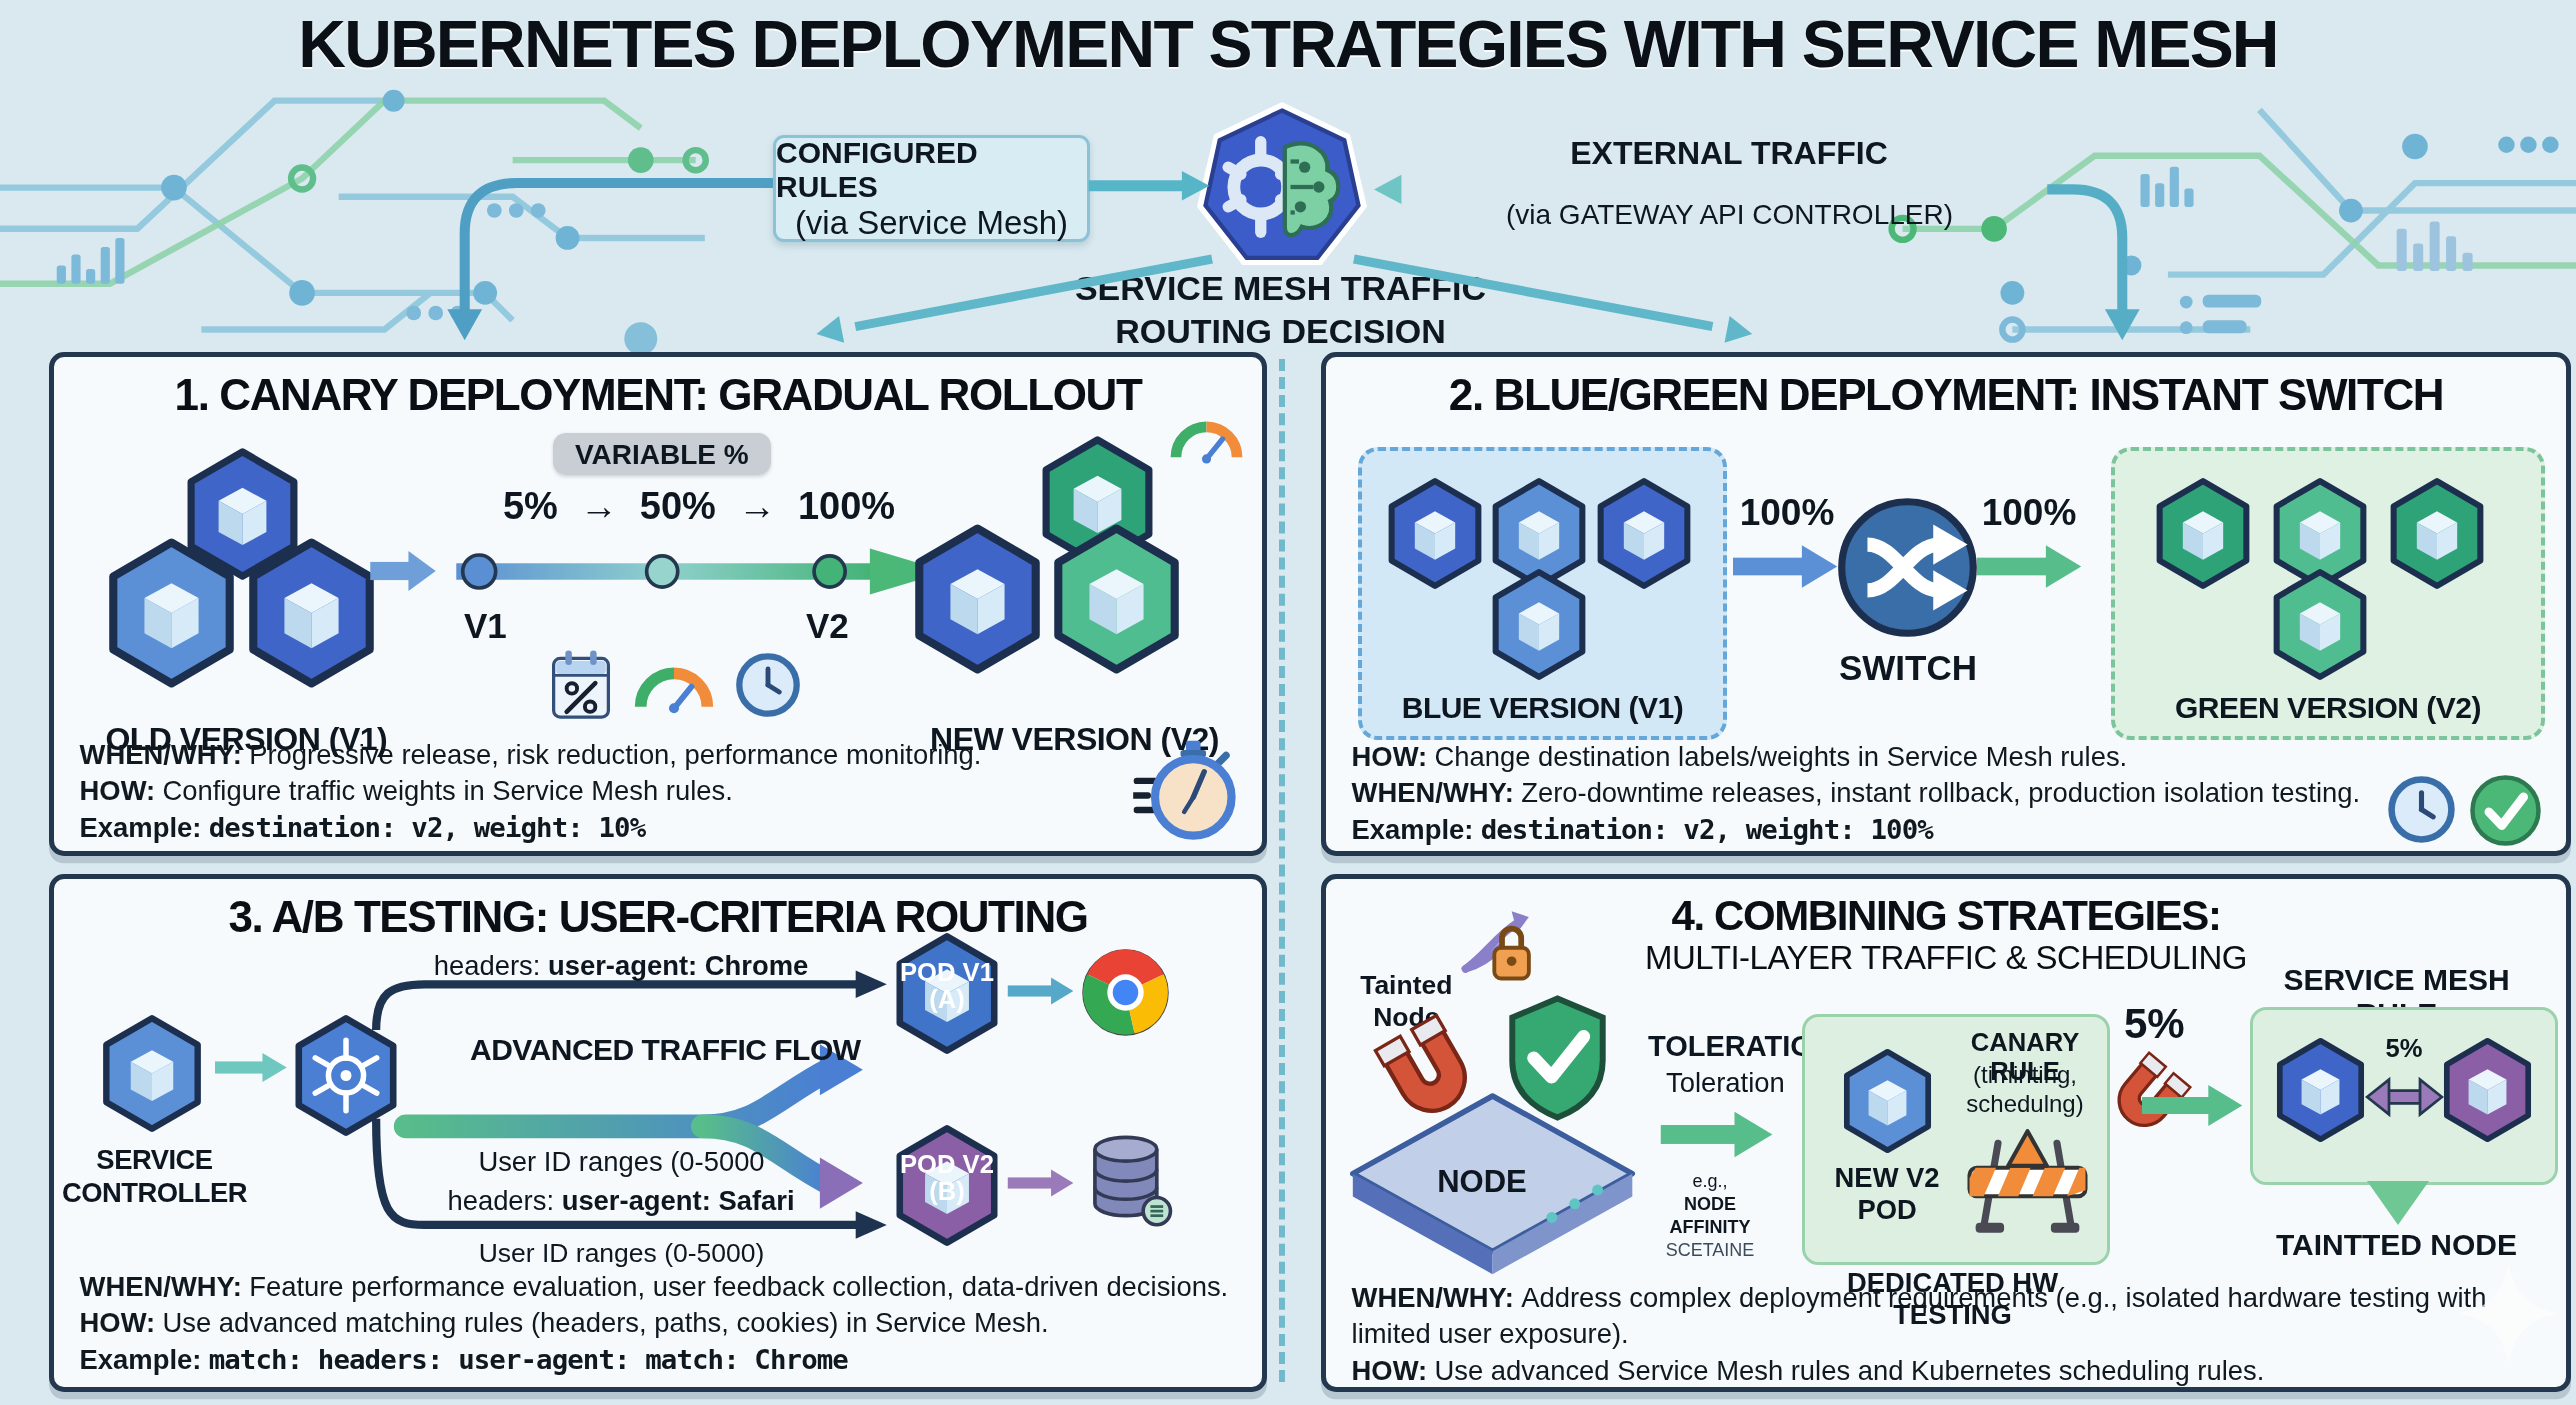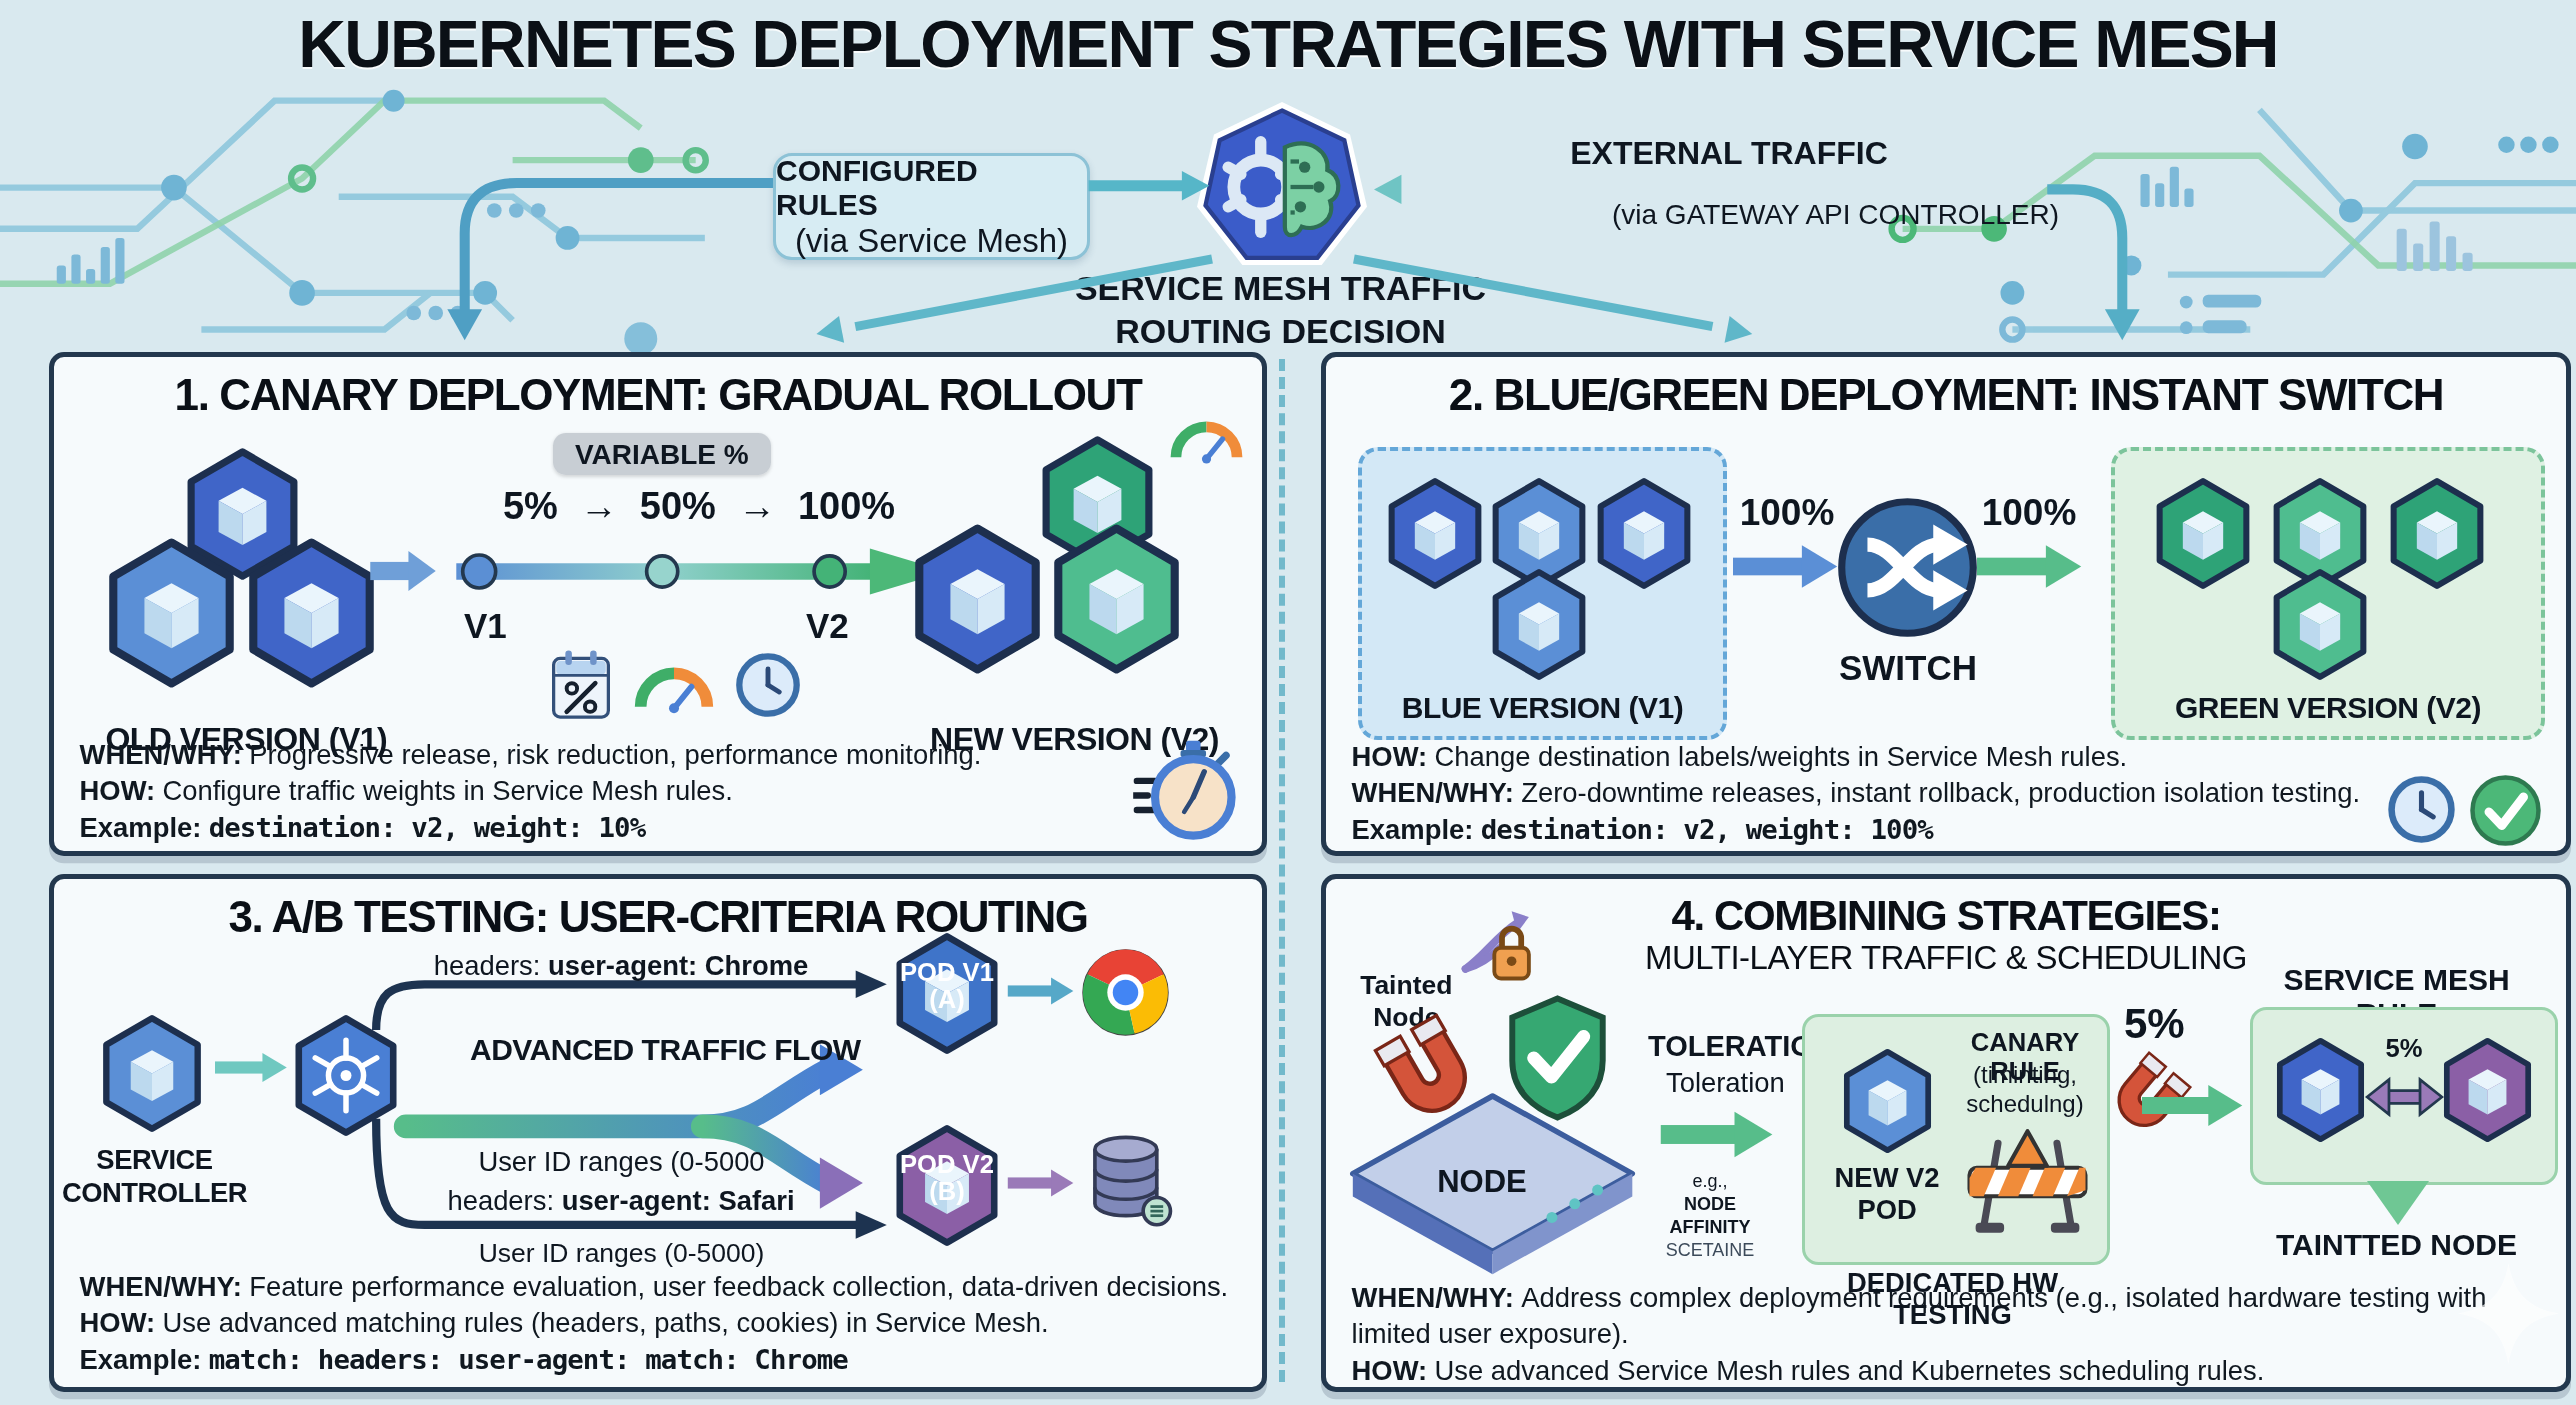--- a/index.html
+++ b/index.html
@@ -10,29 +10,29 @@
   }
   .abs{position:absolute;}
   .center{text-align:center;}
   
   .main-title{
     left:0;top:5.5px;width:100%;text-align:center;
     font-size:66px;font-weight:bold;letter-spacing:-1.8px;color:#0b1016;
     text-shadow:0 1.8px 0 rgba(255,255,255,.8);
   }
   .rules-box{
-    left:773px;top:153px;width:311px;height:101px;
-    background:#d7ecf3;border:3.7px solid #8cc2d6;border-radius:19px;
+    left:773px;top:135px;width:311px;height:101px;
+    background:#d7ecf3;border:3.7px solid #8cc2d6;border-radius:11px;
     display:flex;flex-direction:column;align-items:center;justify-content:center;
     box-shadow:0 3.7px 7.3px rgba(40,80,110,.18);
   }
   .rules-box .l1{font-size:30px;font-weight:bold;}
   .rules-box .l2{font-size:33px;}
   .ext-l1{left:1427px;top:135px;width:604px;font-size:32px;font-weight:bold;text-align:center;}
-  .ext-l2{left:1400px;top:199px;width:659px;font-size:28px;text-align:right;}
+  .ext-l2{left:1400px;top:199px;width:659px;font-size:28px;text-align:center;}
   .decision{left:1006px;top:267px;width:549px;text-align:center;font-weight:bold;font-size:34px;line-height:1.25;}
   
   .panel{
     position:absolute;background:var(--panel_bg,#f6fafc);
     border:5.5px solid var(--panel_border,#23384e);border-radius:15px;
     box-shadow:0 7.3px 0 rgba(25,45,70,.18);
   }
   .ptitle{position:absolute;left:0;top:12.8px;width:100%;text-align:center;
     font-size:44px;font-weight:bold;letter-spacing:-1.4px;color:#0a0f16;white-space:nowrap;}
   .cluster-label{position:absolute;font-size:32px;font-weight:bold;text-align:center;letter-spacing:-0.5px;}

